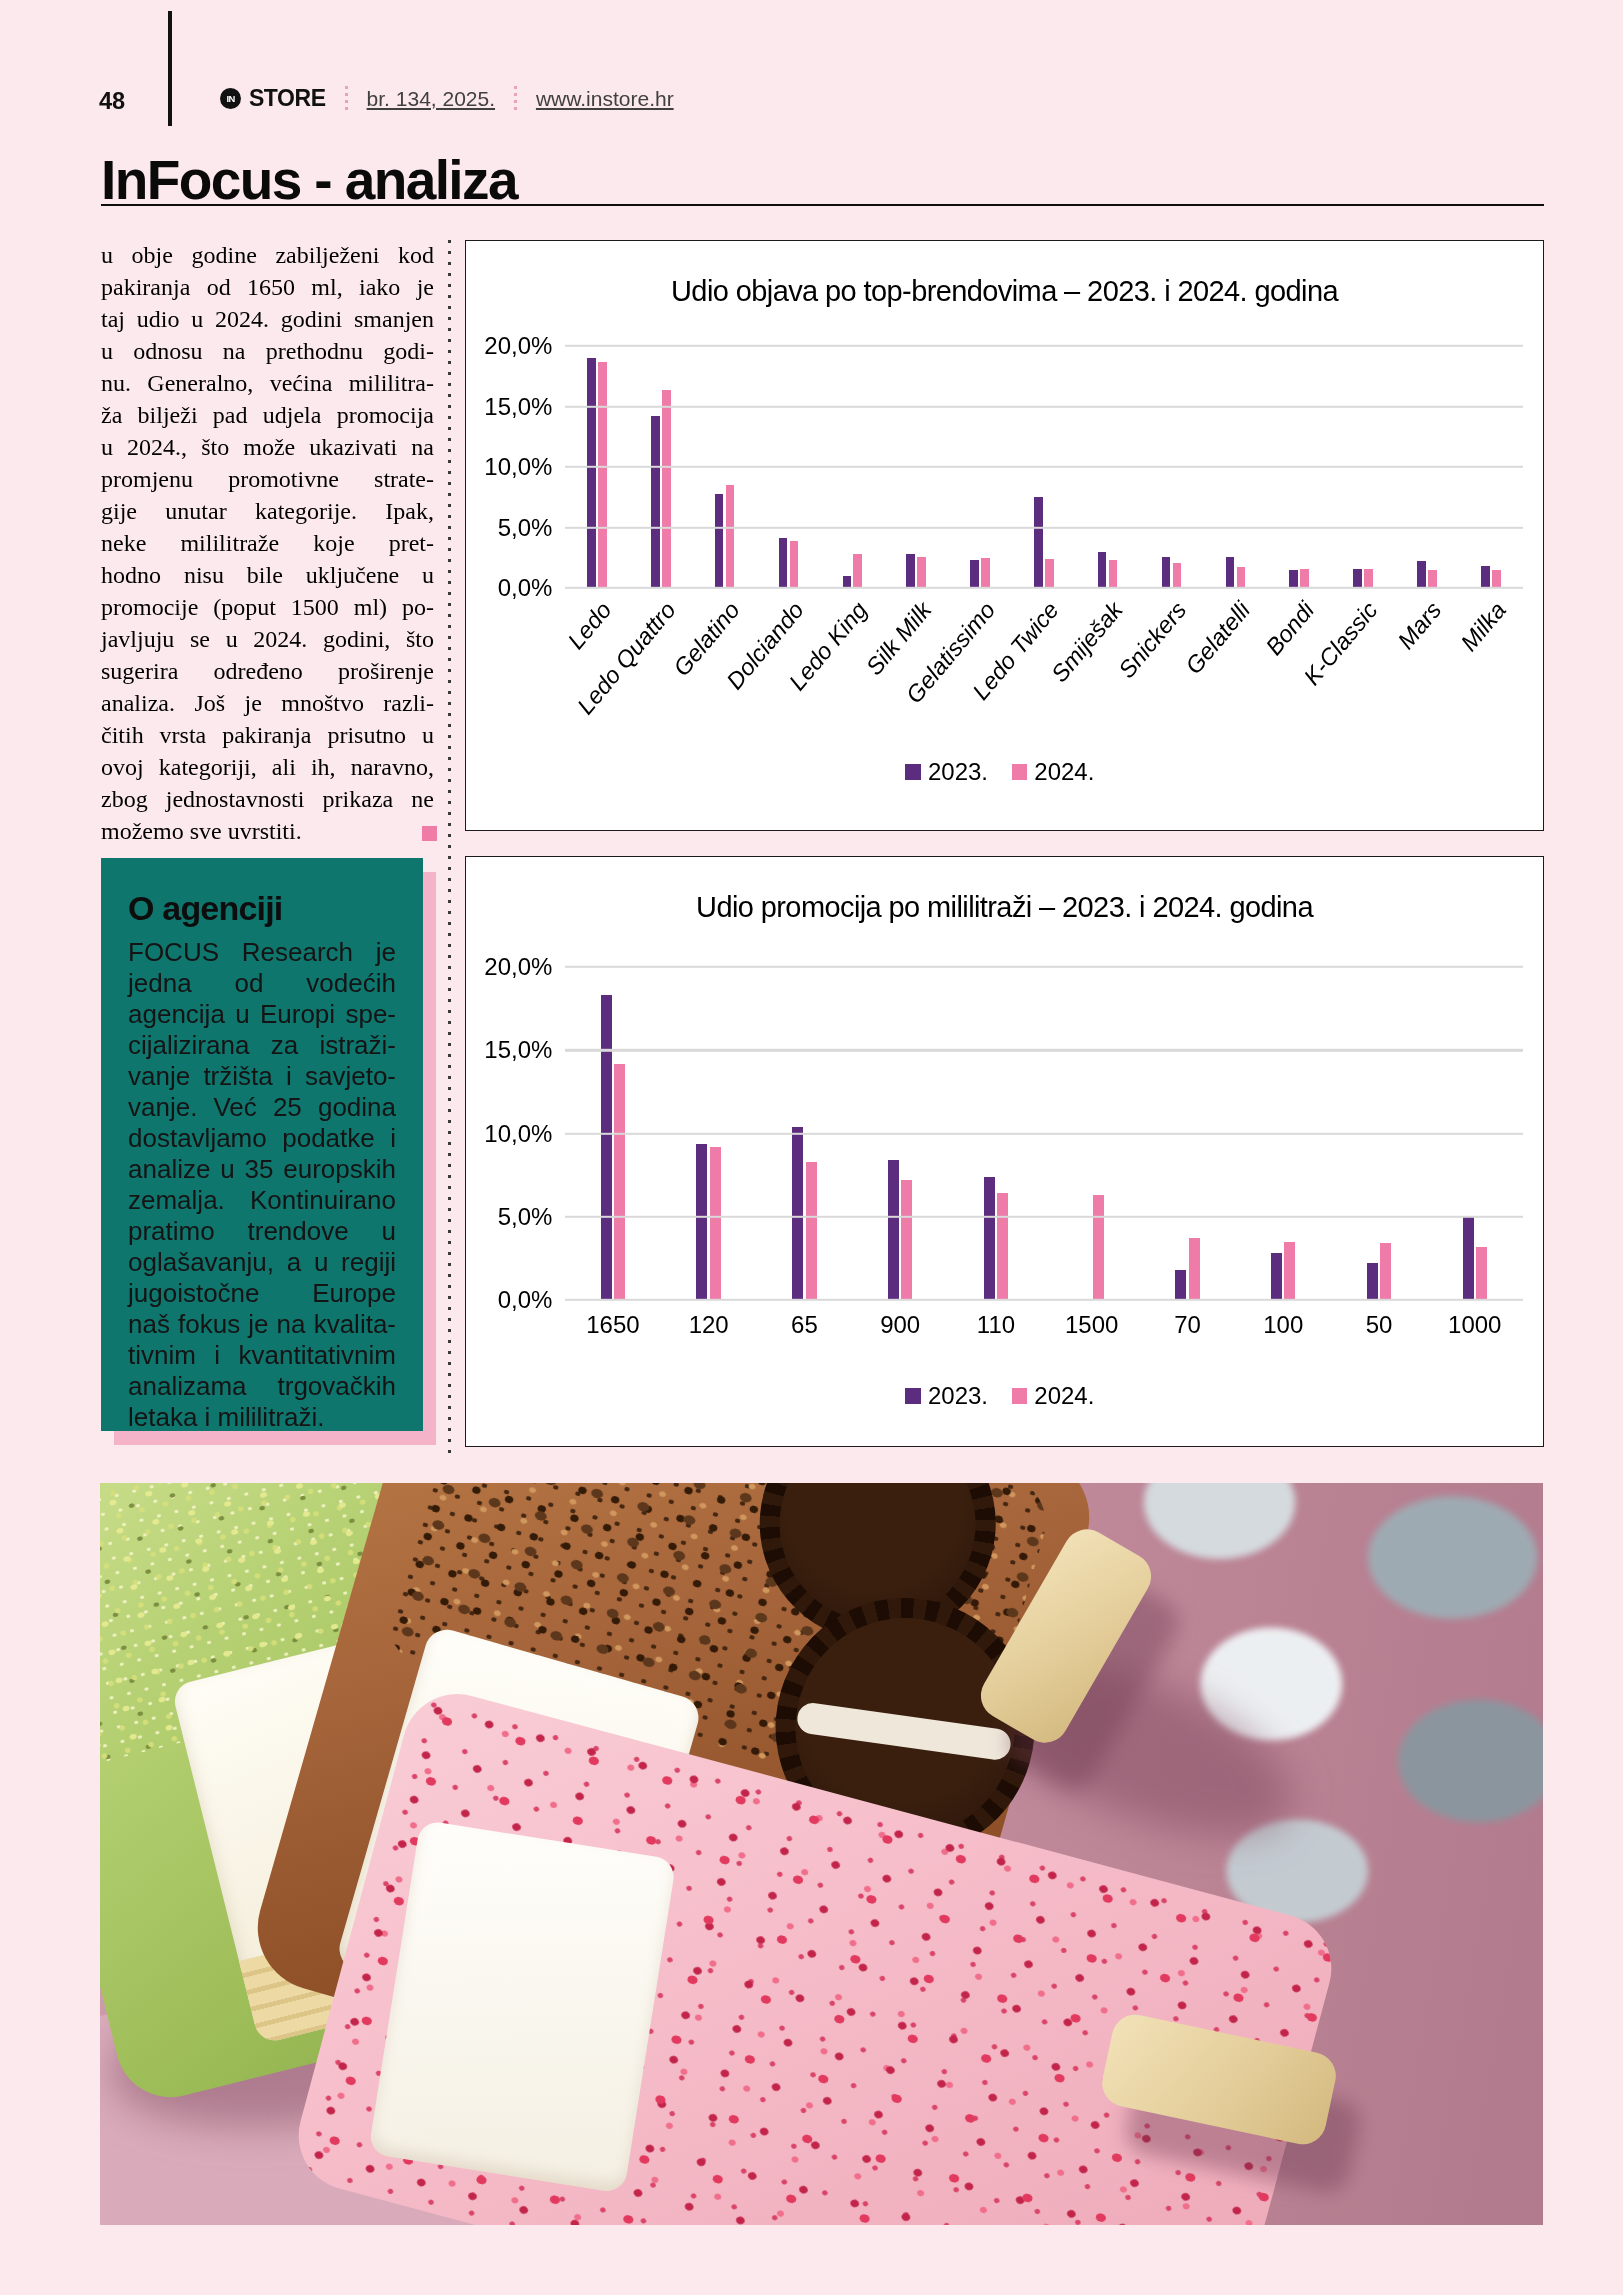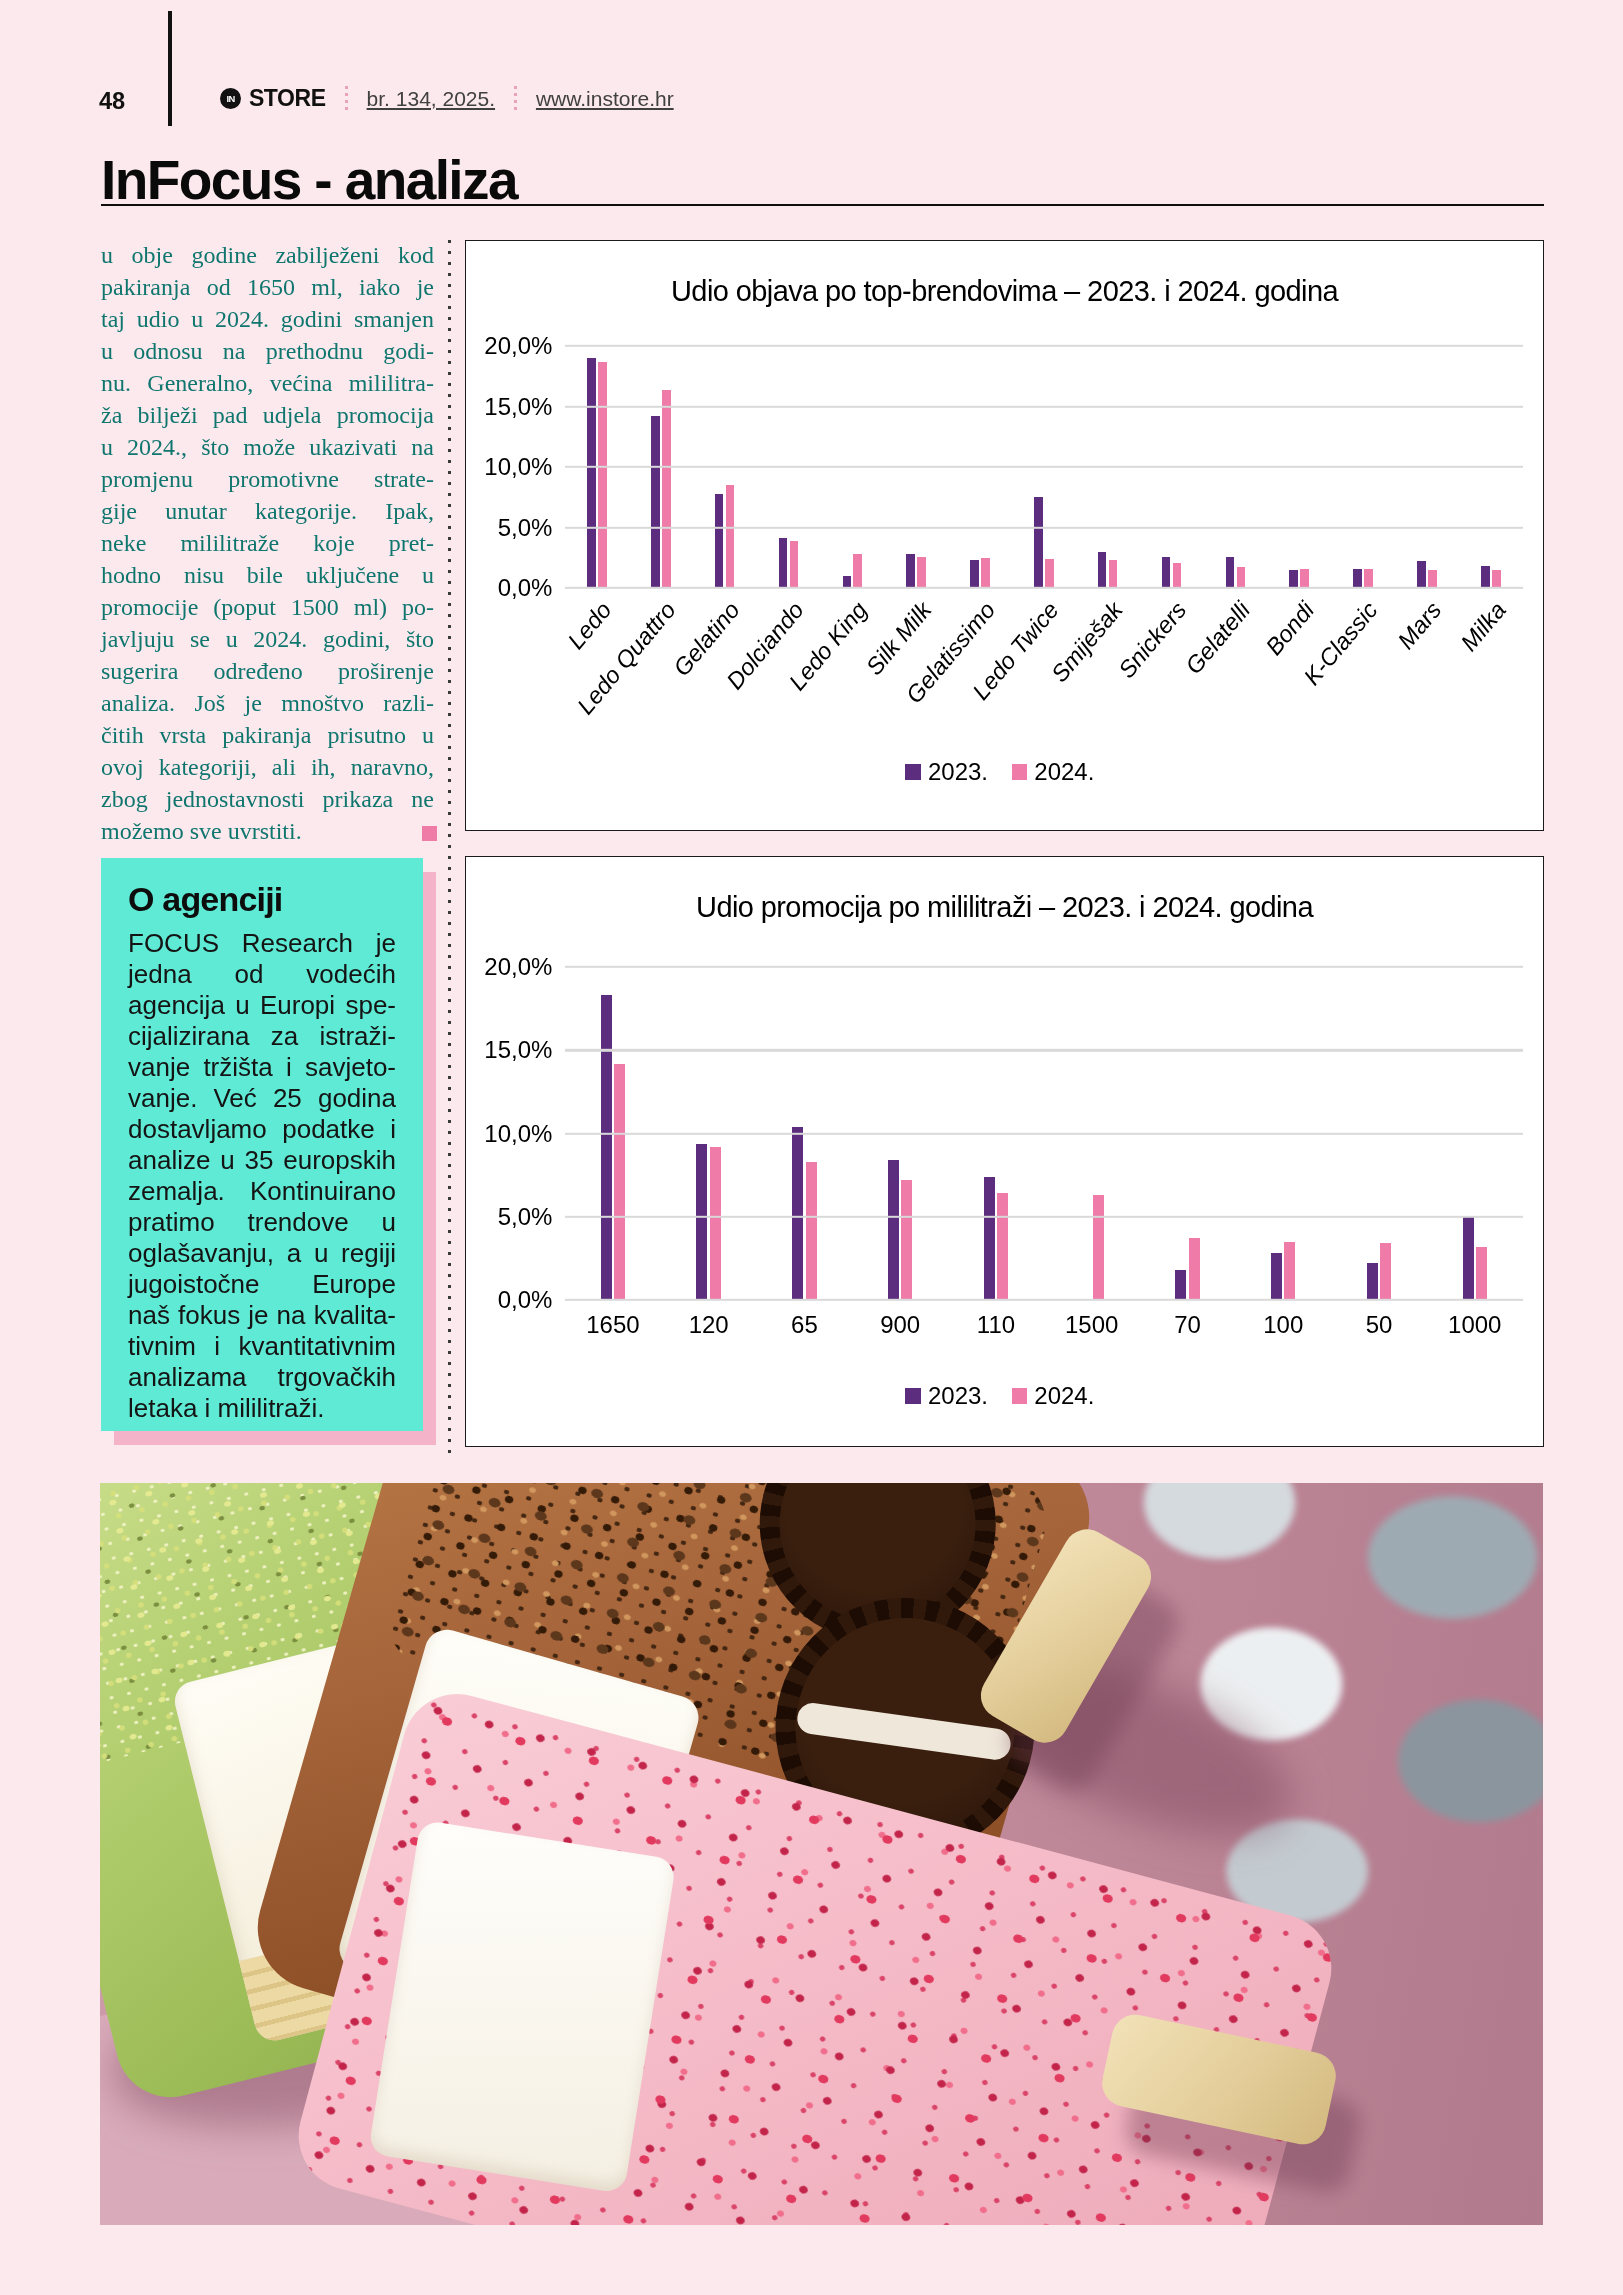--- a/index.html
+++ b/index.html
@@ -14,27 +14,27 @@
   .head-vline{position:absolute;left:168px;top:11px;width:3.9px;height:115px;background:#111;}
   .masthead{position:absolute;left:220px;top:86px;display:flex;align-items:center;gap:7.9px;}
   .logo-circle{width:21px;height:21px;border-radius:50%;background:#111;color:#fff;display:inline-flex;align-items:center;justify-content:center;font:700 9.4px/1 "Liberation Sans",sans-serif;letter-spacing:-0.8px;}
   .logo-text{font:700 23px/1 "Liberation Sans",sans-serif;letter-spacing:-0.4px;color:#111;}
   .hsep{width:3.1px;height:25px;margin:0 11px;background:repeating-linear-gradient(to bottom,#e9a3b8 0 3.1px,transparent 3.1px 7px);}
   .head-issue,.head-site{font:21px/25px "Liberation Sans",sans-serif;color:#404040;text-decoration:underline;}
   
   .section-title{position:absolute;left:101px;top:116px;font:700 55px/1 "Liberation Sans",sans-serif;letter-spacing:-1.6px;color:#0a0a0a;}
   .section-rule{position:absolute;left:101px;top:204px;width:1443px;height:2.4px;background:#0d0d0d;}
   
-  .article-text{position:absolute;left:101px;top:239px;width:333px;font:24px/32px "Liberation Serif",serif;color:#0f766e;}
+  .article-text{position:absolute;left:101px;top:239px;width:333px;font:24px/32px "Liberation Serif",serif;color:#000000;}
   .article-text .line{text-align:justify;text-align-last:justify;white-space:nowrap;}
   .article-text .line.last{text-align-last:left;}
   .end-marker{position:absolute;right:-3.1px;bottom:6.3px;width:15px;height:15px;background:#ee7ca7;}
   
   .about-shadow{position:absolute;left:114px;top:872px;width:322px;height:573px;background:#f4b3c8;}
-  .about-box{position:absolute;left:101px;top:858px;width:322px;height:573px;background:#5eead4;box-sizing:border-box;padding:23px 27px;}
+  .about-box{position:absolute;left:101px;top:858px;width:322px;height:573px;background:#0f766e;box-sizing:border-box;padding:32px 27px;}
   .about-title{font:700 34px/1.1 "Liberation Sans",sans-serif;color:#0d0d0d;margin-bottom:9.4px;letter-spacing:-0.8px;}
   .about-text{font:26px/31px "Liberation Sans",sans-serif;color:#141414;}
   .about-text .line{text-align:justify;text-align-last:justify;white-space:nowrap;}
   .about-text .line.last{text-align-last:left;}
   
   .col-sep{position:absolute;left:448px;top:240px;width:3.1px;height:1213px;background:repeating-linear-gradient(to bottom,#3a3a3a 0 3.1px,transparent 3.1px 11px);}
   
   .chart{position:absolute;left:465px;width:1079px;background:#fff;border:1.6px solid #1b1b1b;box-sizing:border-box;}
   .chart1{top:240px;height:591px;}
   .chart2{top:856px;height:591px;}

